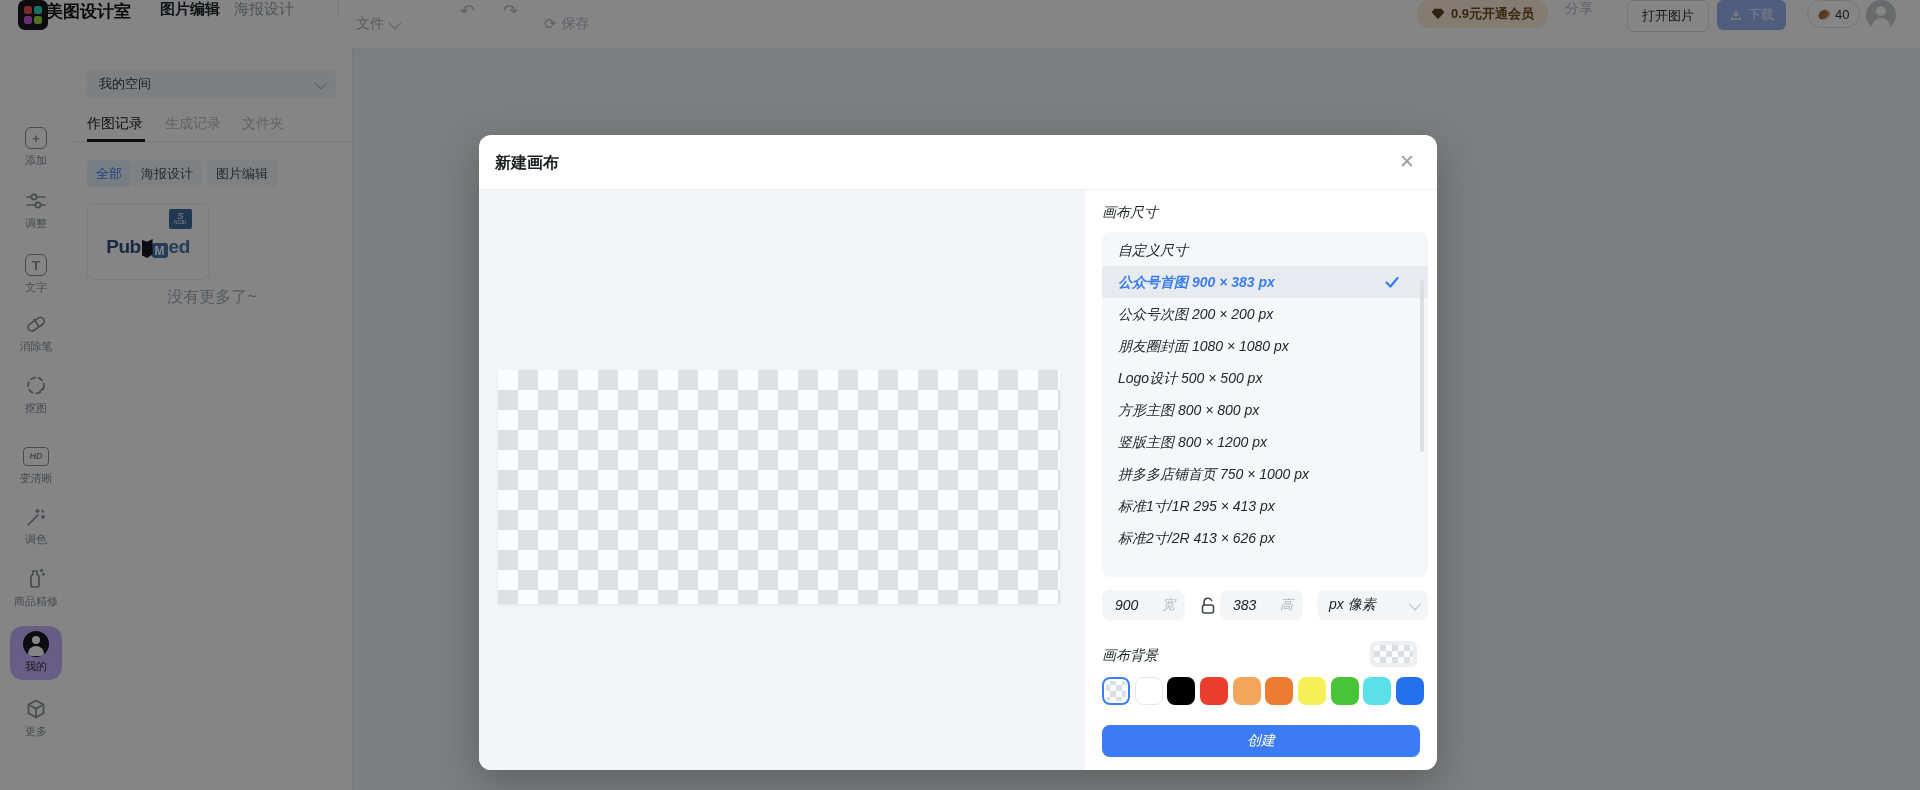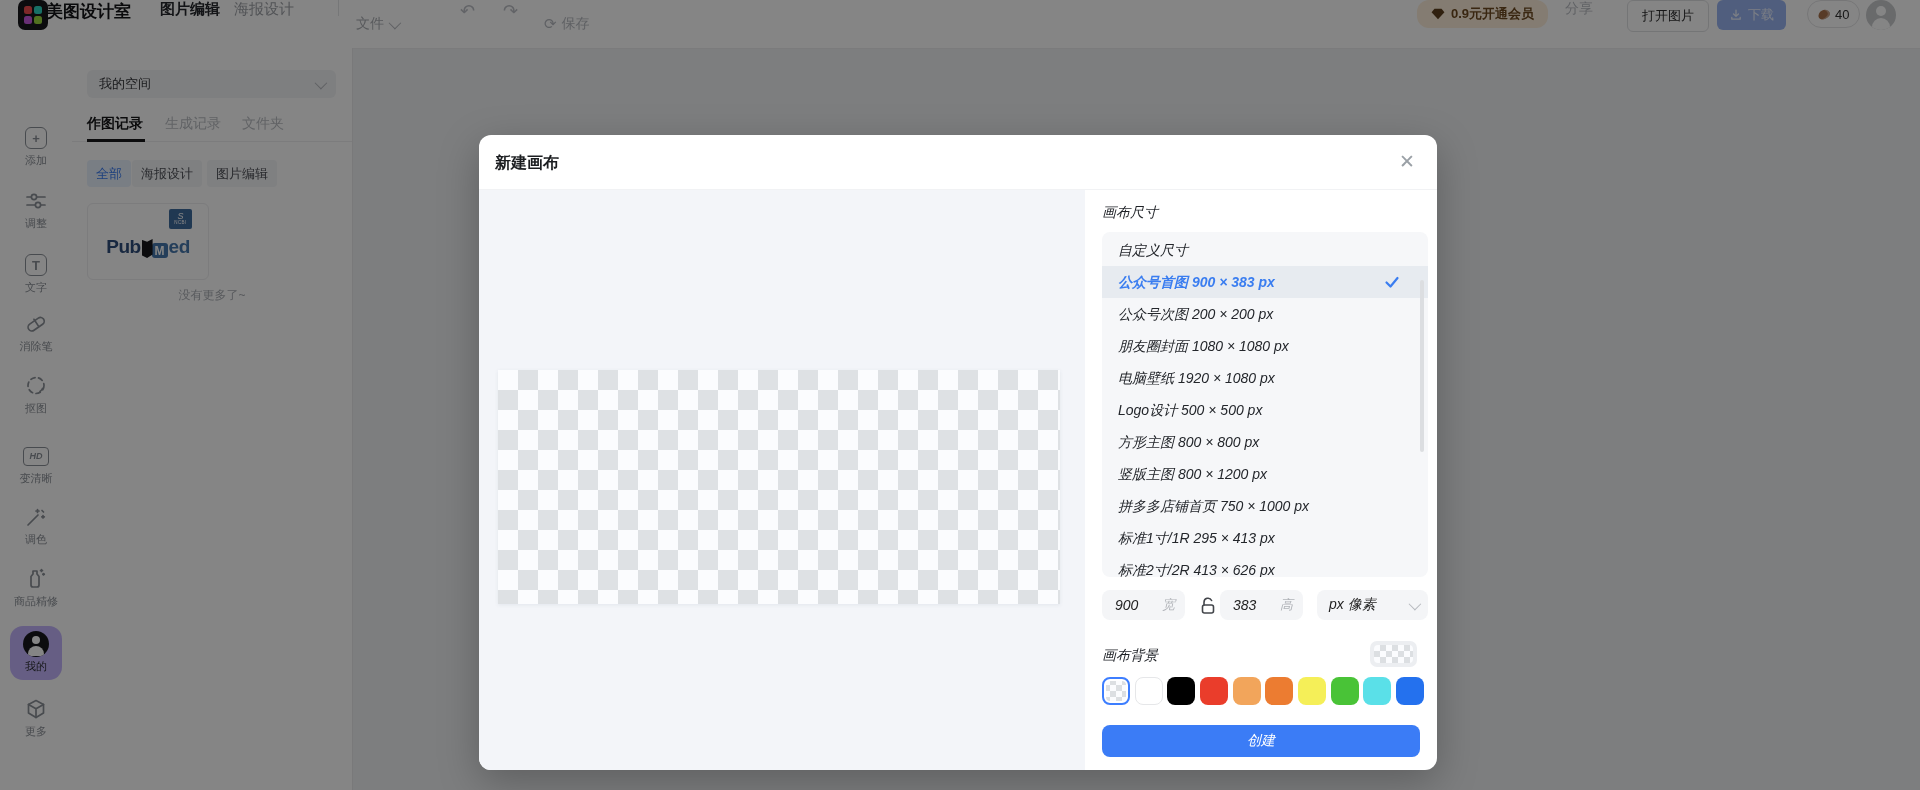--- a/index.html
+++ b/index.html
@@ -49,40 +49,40 @@
   .me-ic::before{content:"";position:absolute;left:9px;top:5px;width:8px;height:8px;border-radius:50%;background:#fff;}
   .me-ic::after{content:"";position:absolute;left:5px;top:15px;width:16px;height:10px;border-radius:8px 8px 0 0;background:#fff;}
   .me-lab{font-size:11px;color:#2b2d31;margin-top:2px;text-align:center;}
   
   .panel{position:absolute;left:72px;top:48px;width:280px;height:742px;background:#fff;border-right:1px solid #e8e8ea;}
   .space-dd{position:absolute;left:15px;top:22px;width:249px;height:28px;background:#f2f3f5;border-radius:6px;
             display:flex;align-items:center;font-size:13px;color:#35373b;padding:0 12px;box-sizing:border-box;cursor:pointer;}
   .space-dd .chev{margin-left:auto;}
   .tabs{position:absolute;left:0;top:60px;width:280px;height:33px;border-bottom:1px solid #ededf0;}
   .tab{position:absolute;top:0;height:33px;line-height:30px;font-size:14px;cursor:pointer;}
-  .tab.on{font-weight:bold;color:#17181a;}
+  .tab.on{font-weight:normal;color:#17181a;}
   .tab.off{color:#babdc2;}
   .tab-bar{position:absolute;left:15px;top:31px;width:58px;height:2.5px;background:#17181a;}
   .chip{position:absolute;top:112px;height:27px;border-radius:4px;display:flex;align-items:center;padding:0 9px;
         font-size:13px;box-sizing:border-box;cursor:pointer;}
   .chip.on{background:#e9f1fe;color:#3a7df0;}
   .chip.off{background:#f4f5f7;color:#4e5158;}
   .thumb{position:absolute;left:15px;top:155px;width:120px;height:75px;background:#fff;border:1px solid #ededf0;border-radius:6px;cursor:pointer;}
   .ncbi{position:absolute;right:16px;top:5px;width:23px;height:20px;background:#3e6b9e;border-radius:2px;color:#fff;
         display:flex;flex-direction:column;align-items:center;justify-content:center;line-height:1;}
   .ncbi .sw{font-size:10px;font-style:italic;}
   .ncbi .nm{font-size:4.5px;letter-spacing:.4px;}
   .pubrow{position:absolute;left:0;right:0;top:32px;display:flex;justify-content:center;align-items:flex-end;}
   .pub{font-size:19px;font-weight:bold;color:#2e4d7b;letter-spacing:-.5px;}
   .book{width:11px;height:19px;margin:0 -1px 0 1px;background:#17181c;
         clip-path:polygon(0 4%,50% 14%,100% 0,100% 82%,50% 100%,0 86%);}
   .mtile{width:16px;height:15px;background:#4577ad;border-radius:3px;color:#fff;font-weight:bold;font-size:12px;
          display:flex;align-items:center;justify-content:center;margin-right:1px;}
   .med{font-size:19px;font-weight:bold;color:#4577ad;letter-spacing:-.5px;}
-  .no-more{position:absolute;left:0;top:239px;width:280px;text-align:center;font-size:12px;color:#a9adb3;}
+  .no-more{position:absolute;left:0;top:239px;width:280px;text-align:center;font-size:16px;color:#a9adb3;}
   
   .overlay{position:absolute;left:0;top:0;width:1920px;height:790px;background:rgba(0,0,0,.48);z-index:20;}
   .modal{position:absolute;left:479px;top:135px;width:958px;height:635px;background:#fff;border-radius:12px;z-index:30;
          box-shadow:0 12px 40px rgba(0,0,0,.25);}
   .m-head{position:absolute;left:0;top:0;width:100%;height:55px;border-bottom:1px solid #f1f2f4;box-sizing:border-box;}
   .m-title{position:absolute;left:16px;top:18px;font-size:16px;font-weight:bold;color:#1c1e21;}
   .m-close{position:absolute;right:17px;top:13px;width:26px;height:26px;display:flex;align-items:center;justify-content:center;
            font-size:19px;color:#9aa0a6;cursor:pointer;}
   .m-preview{position:absolute;left:0;top:55px;width:606px;height:580px;background:#f3f5f9;border-radius:0 0 0 12px;}
   .checker{background-color:#fbfcfe;
@@ -313,21 +313,20 @@
       <div class="size-list">
         <div class="row"><span>自定义尺寸</span></div>
         <div class="row sel">
           <span>公众号首图 900 × 383 px</span>
           <svg class="ck" width="16" height="16" viewBox="0 0 16 16">
               <polyline points="2.5,8.5 6.5,12.5 13.5,4" fill="none" stroke="#3a7df0" stroke-width="2.2" stroke-linecap="round" stroke-linejoin="round"></polyline>
             </svg>
         </div>
         <div class="row"><span>公众号次图 200 × 200 px</span></div>
         <div class="row"><span>朋友圈封面 1080 × 1080 px</span></div>
-        <div class="row"><span>电脑壁纸 1920 × 1080 px</span></div>
         <div class="row"><span>Logo设计 500 × 500 px</span></div>
         <div class="row"><span>方形主图 800 × 800 px</span></div>
         <div class="row"><span>竖版主图 800 × 1200 px</span></div>
         <div class="row"><span>拼多多店铺首页 750 × 1000 px</span></div>
         <div class="row"><span>标准1寸/1R 295 × 413 px</span></div>
         <div class="row"><span>标准2寸/2R 413 × 626 px</span></div>
         <div class="sbar"></div>
       </div>
 
       <div class="inp" style="left:17px;width:83px">

